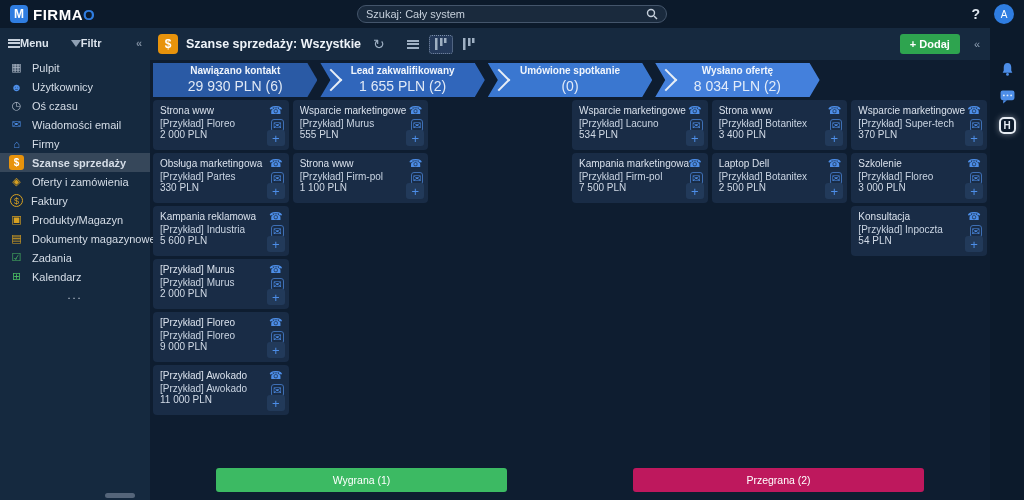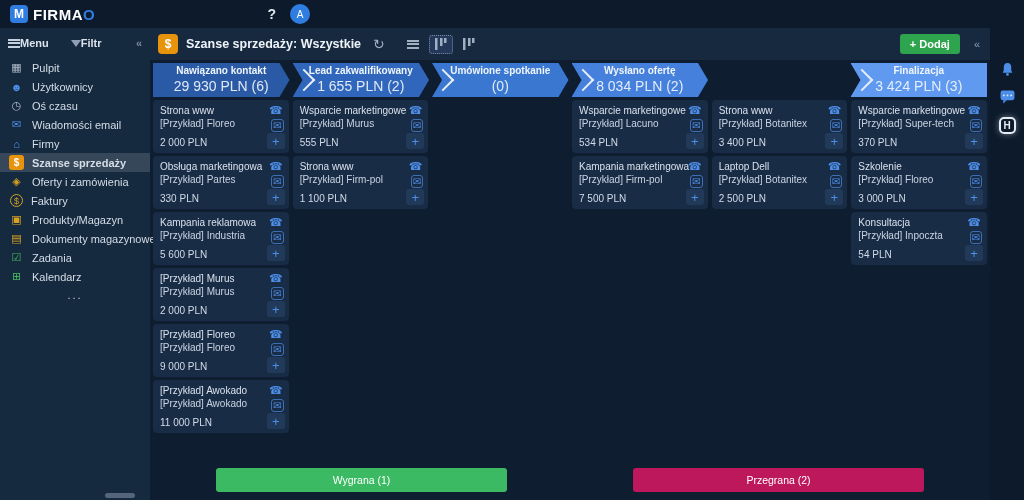--- a/index.html
+++ b/index.html
@@ -85,21 +85,21 @@
   .stage-name { font-size:10px; font-weight:bold; }
   .stage-amount { font-size:14px; opacity:.92; }
 
   
   .board { flex:1; display:flex; gap:4px; padding:1px 3px; min-height:0; overflow:hidden;justify-content:space-between; }
   .col { flex:1; min-width:0; display:flex; flex-direction:column; gap:3px; }
   .card { background:#192c46; border-radius:4px; padding:5px 7px 5px 7px; position:relative;
     min-height:50px; color:#d5dee9; font-size:10px; cursor:pointer; flex:none; }
   .card-title { color:#d9e1ec; margin-bottom:2px; white-space:nowrap; overflow:hidden; padding-right:18px; }
   .card-company { color:#c9d4e2; white-space:nowrap; overflow:hidden; padding-right:18px; }
-  .card-amount { color:#d2dbe7; margin-top:8px; }
+  .card-amount { color:#d2dbe7; margin-top:0; }
   .card-phone { position:absolute; top:4px; right:6px; color:#4d8ee8; font-size:11px; cursor:pointer; }
   .card-mail { position:absolute; top:19px; right:5px; color:#4d8ee8; font-size:10px;
     border:1px solid #3e6fb4; border-radius:3px; padding:0 1px; line-height:11px; cursor:pointer; }
   .card-plus { position:absolute; bottom:4px; right:4px; width:18px; height:16px; background:#223a5a;
     border-radius:3px; color:#4d8ee8; font-size:13px; display:flex; align-items:center;
     justify-content:center; cursor:pointer; }
 
   
   .bottom-row { height:38px; flex:none; display:flex; padding:6px 3px 9px 3px; }
   .half { flex:1; display:flex; align-items:center; justify-content:center; }
@@ -116,20 +116,29 @@
 </style>
 </head>
 <body>
 
 <div class="app">
 
   <header class="topbar">
     <div class="logo">
       <span class="logo-mark">M</span>
       <span class="logo-text"><span>FIRMA</span><span class="logo-o">O</span></span>
+    </div>
+    <div class="search">
+      <input type="text" placeholder="Szukaj: Cały system" style="">
+      <span style="line-height:0;">
+        <svg width="12" height="12" viewBox="0 0 12 12">
+            <circle cx="5" cy="5" r="3.5" fill="none" stroke="#c6d0dc" stroke-width="1.4"></circle>
+            <line x1="8" y1="8" x2="11" y2="11" stroke="#c6d0dc" stroke-width="1.4"></line>
+          </svg>
+      </span>
     </div>
     <div class="topbar-right">
       <span class="help">?</span>
       <span class="avatar">A</span>
     </div>
   </header>
 
   <div class="shell">
 
     <aside class="sidebar">
@@ -227,24 +236,20 @@
             <div class="stage-name">Umówione spotkanie</div>
             <div class="stage-amount">(0)</div>
           </div>
           <div class="stage" style="background: rgb(68, 128, 220);">
             <div class="stage-name">Wysłano ofertę</div>
             <div class="stage-amount">8 034 PLN (2)</div>
           </div>
           <div class="stage" style="background: rgb(78, 140, 230); margin-top: 44px;">
             <div class="stage-name">Zaakceptowano ofertę</div>
             <div class="stage-amount">5 900 PLN (2)</div>
-          </div>
-          <div class="stage last" style="background: rgb(95, 154, 240);">
-            <div class="stage-name">Finalizacja</div>
-            <div class="stage-amount">3 424 PLN (3)</div>
           </div>
         </div>
 
       <div class="board" id="board">
           <div class="col">
             <div class="card">
               <div class="card-title">Strona www</div>
               <div class="card-company">[Przykład] Floreo</div>
               <div class="card-amount">2 000 PLN</div>
               <span class="card-phone">☎</span>

